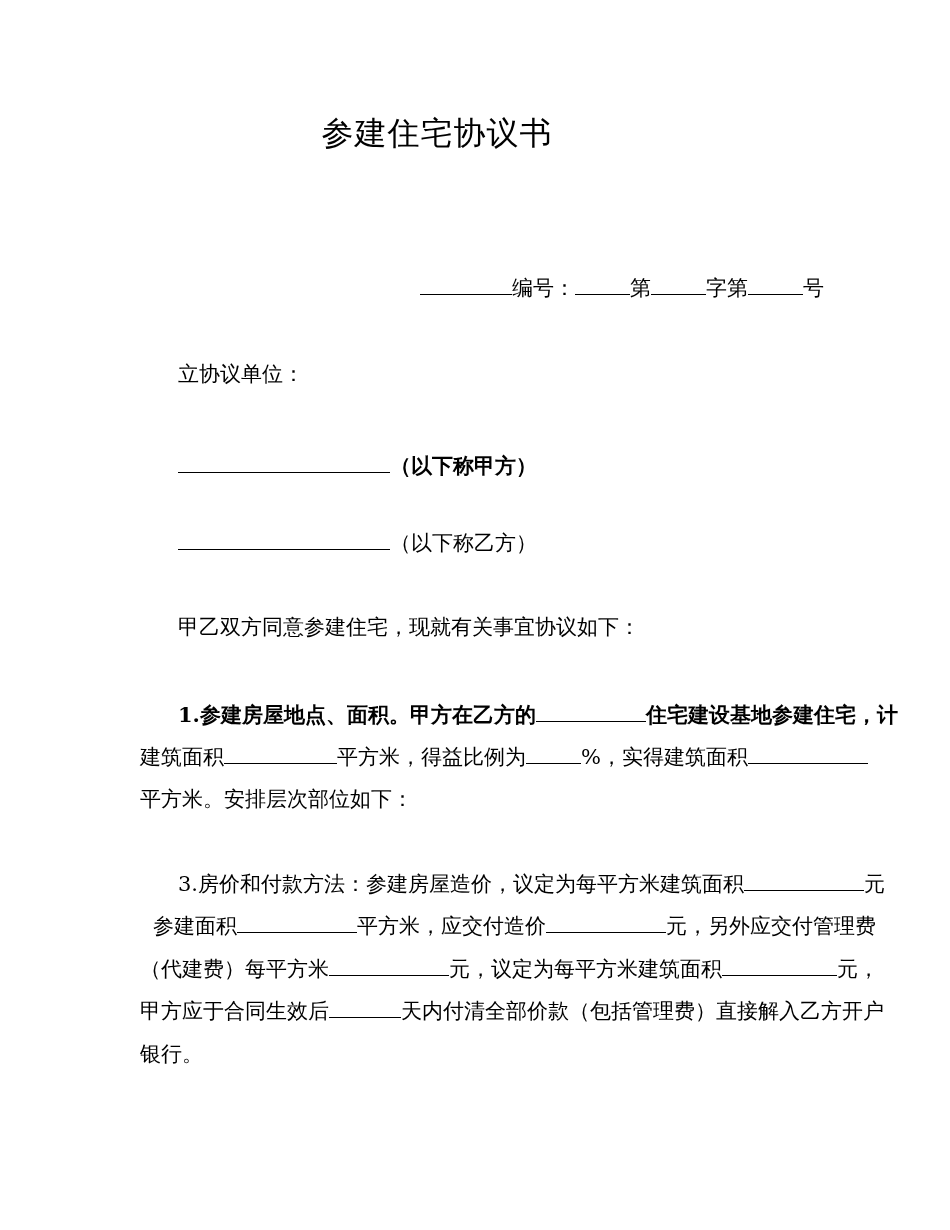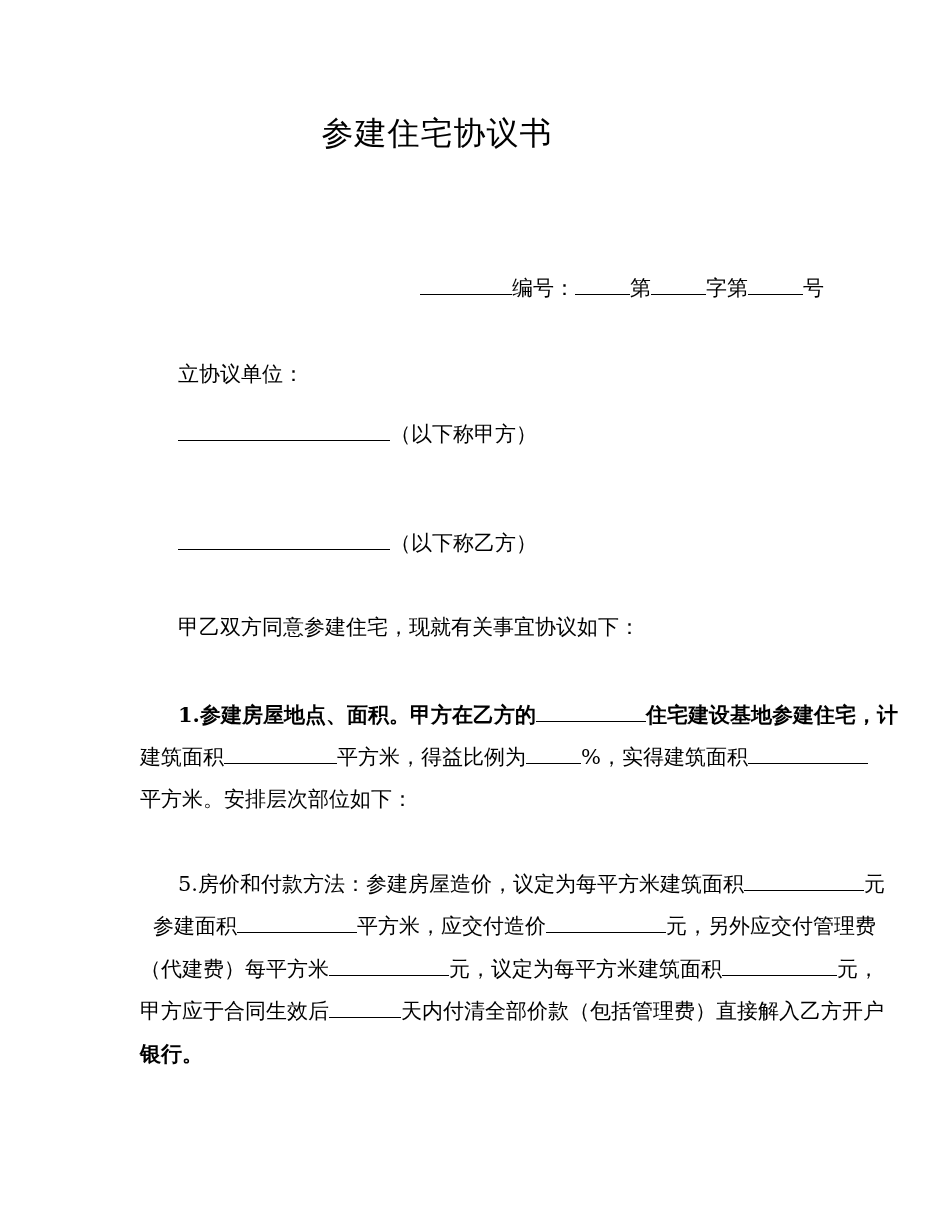--- a/index.html
+++ b/index.html
@@ -14,43 +14,43 @@
 <body>
 
 <div class="title">参建住宅协议书</div>
 
 <div class="line" style="left:420px; top:276px;">
   <span class="blank" style="width:92px"></span><span>编号：</span><span class="blank" style="width:55px"></span><span>第</span><span class="blank" style="width:55px"></span><span>字第</span><span class="blank" style="width:55px"></span><span>号</span>
 </div>
 
 <div class="line" style="left:178px; top:362px;font-family:Liberation Serif, serif;">立协议单位：</div>
 
-<div class="line" style="left:178px; top:422px;">
+<div class="line" style="left:178px; top:454px;font-weight:bold;">
   <span class="blank" style="width:212px"></span><span>（以下称甲方）</span>
 </div>
 
 <div class="line" style="left:178px; top:531px;">
   <span class="blank" style="width:212px"></span><span>（以下称乙方）</span>
 </div>
 
 <div class="line" style="left:178px; top:617px;font-family:Liberation Mono, monospace;">甲乙双方同意参建住宅，现就有关事宜协议如下：</div>
 
 <div class="line" style="left:178px; top:703px;font-weight:bold;">
   <span>1.参建房屋地点、面积。甲方在乙方的</span><span class="blank" style="width:110px"></span><span>住宅建设基地参建住宅，计</span>
 </div>
 <div class="line" style="left:140px; top:745px;">
   <span>建筑面积</span><span class="blank" style="width:113px"></span><span>平方米，得益比例为</span><span class="blank" style="width:55px"></span><span>%，实得建筑面积</span><span class="blank" style="width:120px"></span>
 </div>
 <div class="line" style="left:140px; top:787px;">平方米。安排层次部位如下：</div>
 
 <div class="line" style="left:178px; top:872px;">
-  <span>5.房价和付款方法：参建房屋造价，议定为每平方米建筑面积</span><span class="blank" style="width:120px"></span><span>元</span>
+  <span>3.房价和付款方法：参建房屋造价，议定为每平方米建筑面积</span><span class="blank" style="width:120px"></span><span>元</span>
 </div>
 <div class="line" style="left:140px; top:914px;margin-left:13px;">
   <span>参建面积</span><span class="blank" style="width:120px"></span><span>平方米，应交付造价</span><span class="blank" style="width:120px"></span><span>元，另外应交付管理费</span>
 </div>
 <div class="line" style="left:140px; top:957px;">
   <span>（代建费）每平方米</span><span class="blank" style="width:120px"></span><span>元，议定为每平方米建筑面积</span><span class="blank" style="width:115px"></span><span>元，</span>
 </div>
 <div class="line" style="left:140px; top:999px;">
   <span>甲方应于合同生效后</span><span class="blank" style="width:72px"></span><span>天内付清全部价款（包括管理费）直接解入乙方开户</span>
 </div>
-<div class="line" style="left:140px; top:1042px;font-weight:bold;">银行。</div>
+<div class="line" style="left:140px; top:1042px;">银行。</div>
 
 </body></html>

